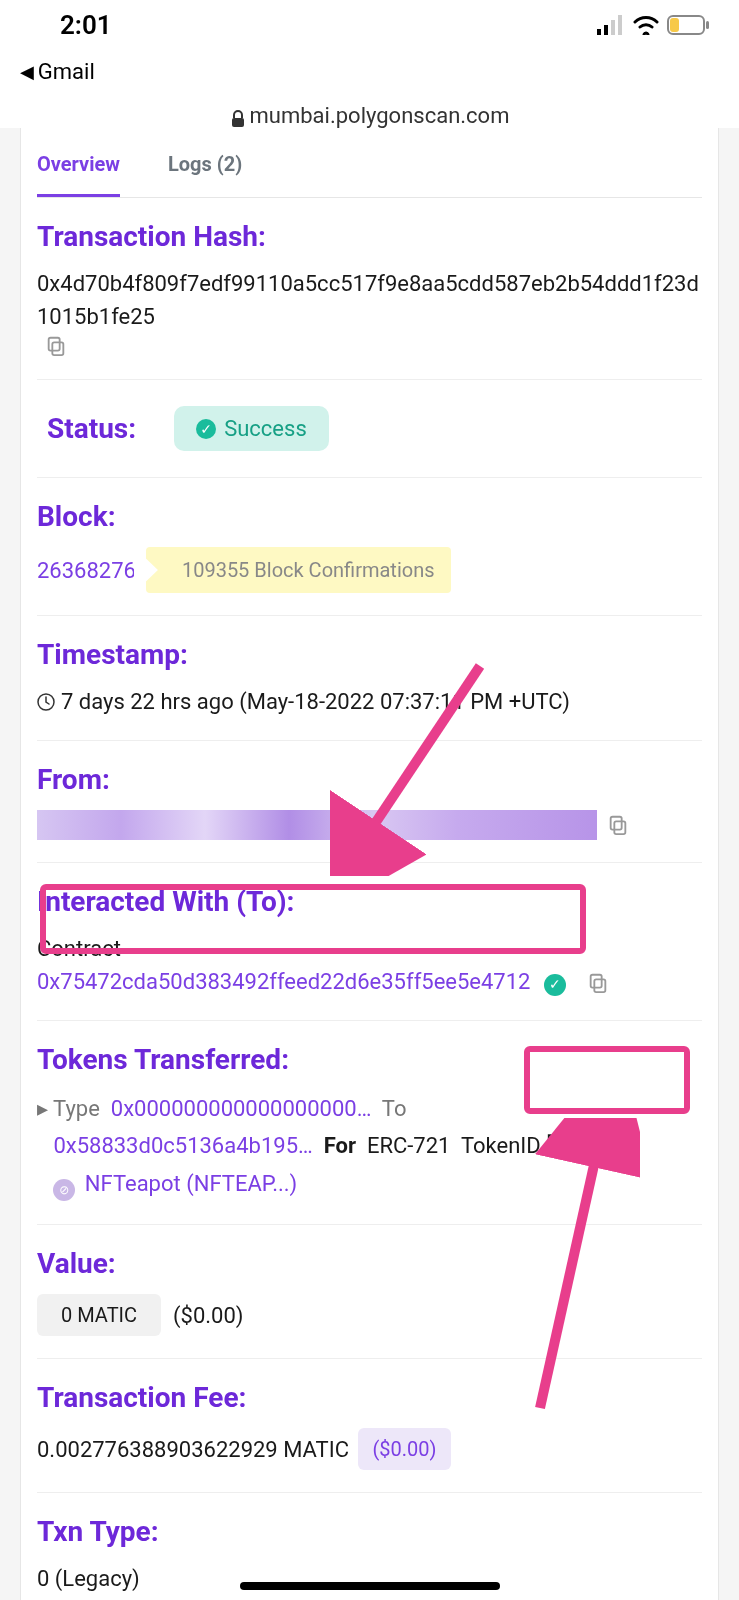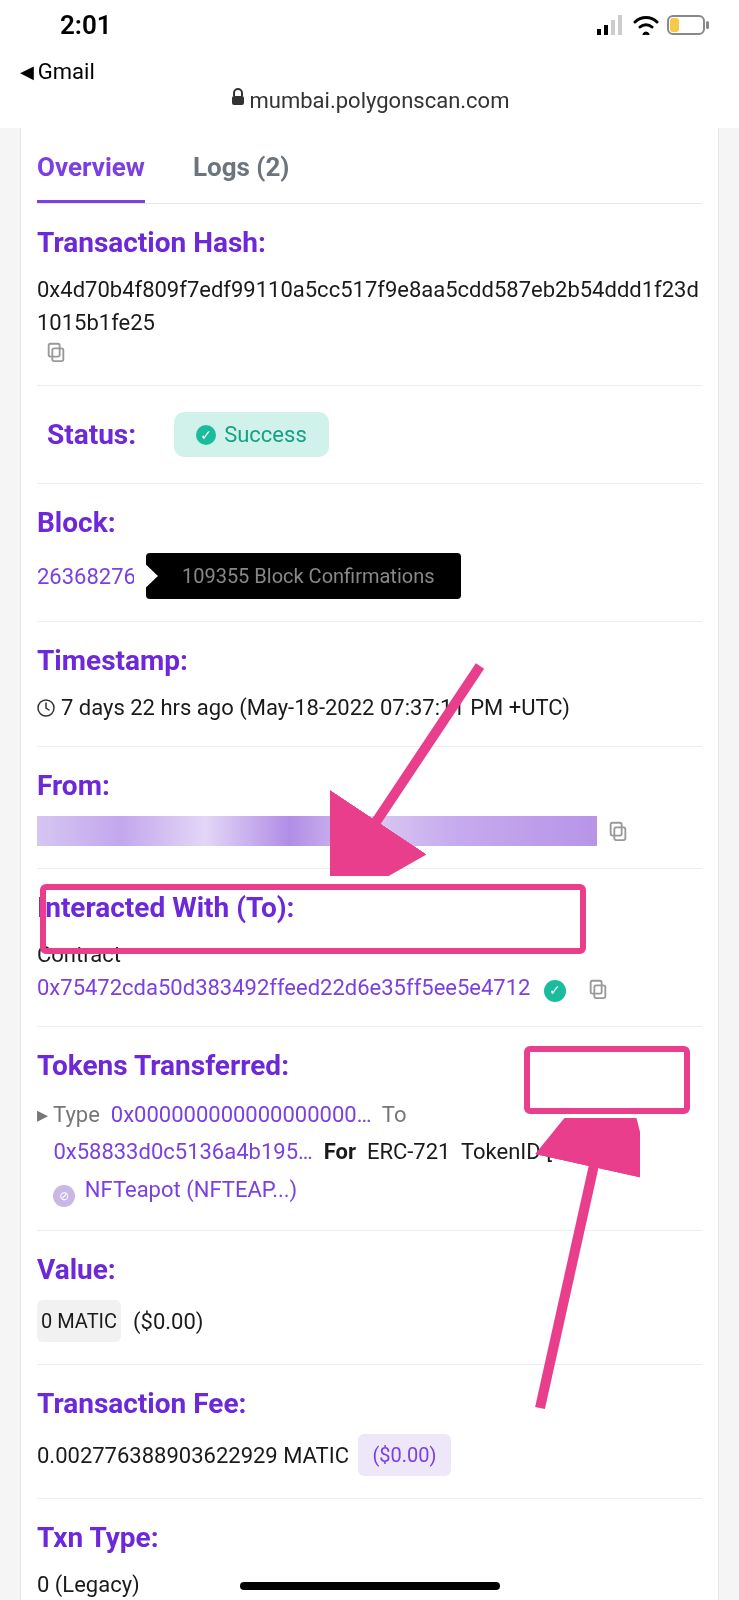--- a/index.html
+++ b/index.html
@@ -8,61 +8,61 @@
     
     .statusbar { height:54px; background:#fff; display:flex; align-items:center; justify-content:space-between; padding:0 30px 4px 60px; font-size:26px; font-weight:600; }
     .status-right { display:flex; align-items:center; gap:8px; }
     .signal-icon svg, .wifi-icon svg, .battery-icon svg { display:block; }
 
     
     .back-row { height:34px; background:#fff; display:flex; align-items:center; padding-left:20px; font-size:22px; color:#000; }
     .back-row .tri { margin-right:4px; font-size:18px; }
 
     
-    .addrbar { height:40px; background:#fff; display:flex; align-items:flex-start; justify-content:center; gap:4px; font-size:22px; color:#333; }
+    .addrbar { height:40px; background:#fff; display:flex; align-items:flex-end; justify-content:center; gap:4px; font-size:22px; color:#333; }
     .lock-icon svg { display:block; }
 
     
     .card { background:#fff; margin:0 20px; border-left:1px solid #e6e6e6; border-right:1px solid #e6e6e6; padding:0 16px 24px; position:relative; min-height:calc(1600px - 128px); }
 
     
     .tabs { display:flex; gap:48px; border-bottom:1px solid #e6e6e6; }
-    .tab { padding:24px 0 18px; font-size:26px; font-weight:700; color:#6c757d; cursor:pointer; }
+    .tab { padding:24px 0 18px; font-size:20px; font-weight:700; color:#6c757d; cursor:pointer; }
     .tab.active { color:#7b3fe4; border-bottom:3px solid #7b3fe4; }
 
     
     .row { border-bottom:1px solid #eee; padding:22px 0; }
     .row:last-child { border-bottom:none; }
     .label { font-size:28px; font-weight:700; color:#6d28d9; margin-bottom:14px; }
     .value { font-size:22px; color:#1a1a1a; word-break:break-all; line-height:1.5; display:flex; align-items:center; flex-wrap:wrap; gap:2px; }
     .hashval { flex:1 1 auto; }
 
     .copy-icon { width:22px; height:22px; display:inline-flex; vertical-align:middle; margin-left:8px; cursor:pointer; }
     .copy-icon svg { width:22px; height:22px; }
 
     .badge-success { display:inline-flex; align-items:center; gap:8px; background:#d1f2eb; color:#16a085; font-size:22px; padding:10px 22px; border-radius:10px; }
     .badge-success .check { width:20px; height:20px; border-radius:50%; background:#1abc9c; display:inline-flex; align-items:center; justify-content:center; color:#fff; font-size:14px; }
 
     .link { color:#7b3fe4; cursor:pointer; }
 
-    .confirm-pill { display:inline-flex; align-items:center; background:#000000; color:#888; font-size:20px; padding:8px 26px 8px 36px; border-radius:4px; margin-left:8px; position:relative; }
+    .confirm-pill { display:inline-flex; align-items:center; background:#fef9c3; color:#888; font-size:20px; padding:8px 16px 8px 36px; border-radius:4px; margin-left:8px; position:relative; }
     .confirm-pill::before { content:""; position:absolute; left:-12px; top:0; bottom:0; width:24px; background:#fff; clip-path:polygon(0 0,100% 50%,0 100%); }
 
     .clock-icon { display:inline-flex; vertical-align:-2px; margin-right:4px; }
 
     .from-blur { width:560px; height:30px; background:linear-gradient(90deg,#d6c6f2 0%,#c3a7ed 15%,#e3d6f7 30%,#b18ee6 45%,#d9c8f2 60%,#c6aaee 75%,#b794e8 100%); display:inline-block; vertical-align:middle; filter:blur(.2px); }
 
     .verified-icon { width:22px; height:22px; border-radius:50%; background:#1abc9c; display:inline-flex; align-items:center; justify-content:center; color:#fff; font-size:14px; margin-left:8px; }
 
     .tt-line { font-size:22px; line-height:1.7; color:#1a1a1a; }
     .tt-line .gray { color:#777; }
     .tt-line .bold { font-weight:700; }
     .token-icon { width:22px; height:22px; border-radius:50%; background:#c9b7e6; display:inline-flex; align-items:center; justify-content:center; color:#fff; font-size:12px; margin-right:4px; vertical-align:-3px; }
 
-    .val-pill { background:#f1f1f1; padding:6px 4px; border-radius:6px; font-size:20px; margin-right:10px; }
+    .val-pill { background:#f1f1f1; padding:6px 24px; border-radius:6px; font-size:20px; margin-right:10px; }
     .usd-pill { background:#ede7f9; color:#7b3fe4; padding:6px 14px; border-radius:6px; font-size:20px; }
 
     
     .annot-box { position:absolute; border:6px solid #e83e8c; border-radius:6px; pointer-events:none; }
     .annot-arrow { position:absolute; pointer-events:none; }
 
     .hashrow { display:flex; align-items:flex-start; }
 
     .home-indicator { position:absolute; bottom:10px; left:50%; transform:translateX(-50%); width:260px; height:8px; background:#000; border-radius:6px; }
 

